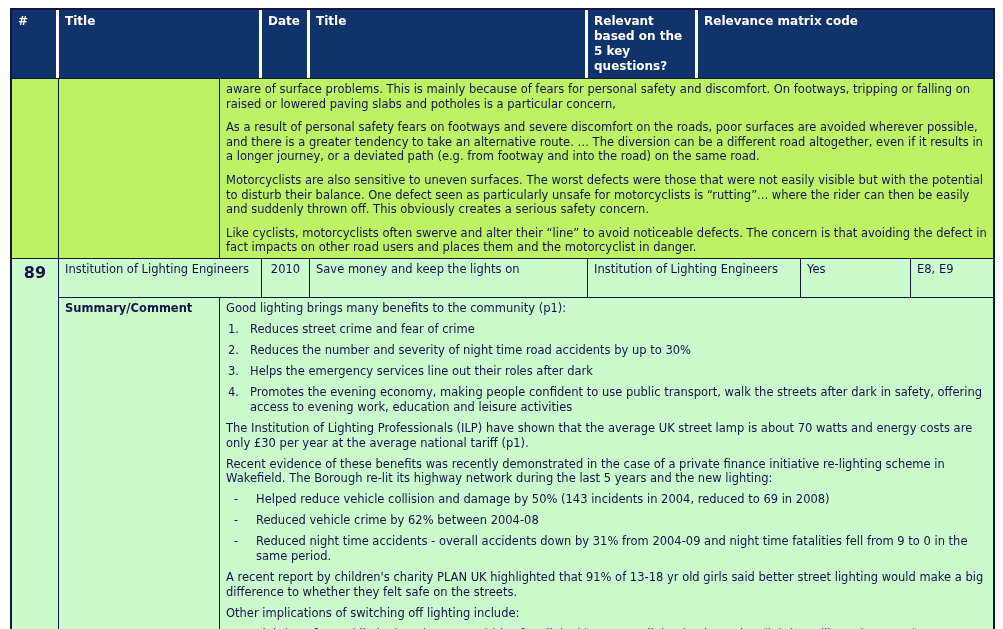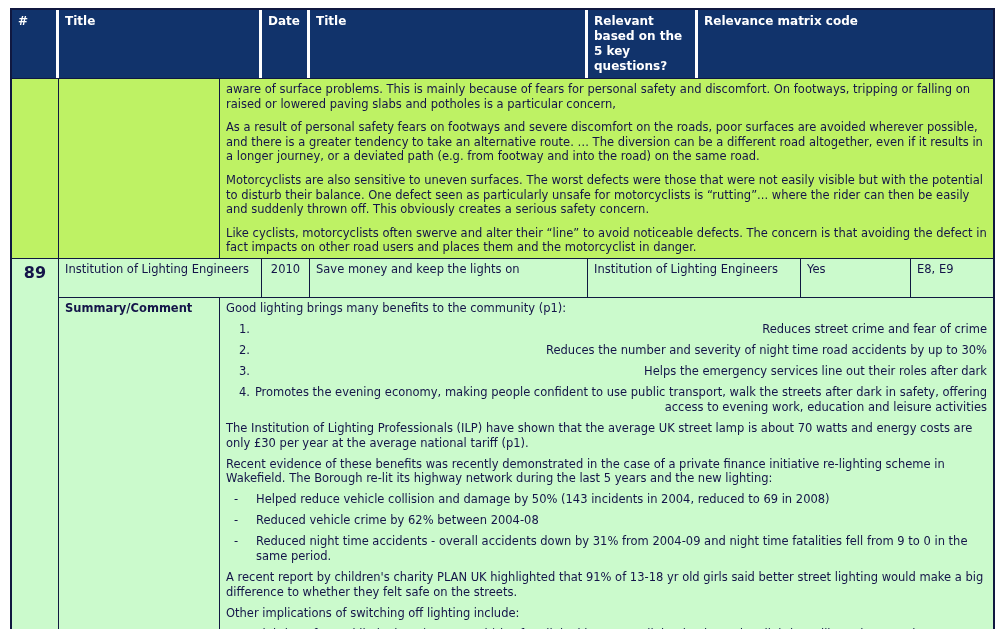--- a/index.html
+++ b/index.html
@@ -33,21 +33,21 @@
   .srow{flex:1;}
   .center{text-align:center;}
   .bold{font-weight:bold;}
   
   .bodytext{font-size:11.5px;line-height:1.27;}
   .bodytext p{margin:0 0 9px 0;}
   .bodytext p:last-child{margin-bottom:0;}
   .sumtext{font-size:11.5px;line-height:1.3;}
   .sumtext p{margin:0 0 6px 0;}
   .ol{counter-reset:li;margin:0 0 2px 0;}
-  .oli{display:flex;counter-increment:li;margin:0 0 6px 0;text-align:right;}
+  .oli{display:flex;counter-increment:li;margin:0 0 6px 0;}
   .oli::before{content:counter(li) ".";width:22px;flex:none;padding-left:2px;}
   .dli{display:flex;margin:0 0 6px 0;}
   .dli::before{content:"-";width:22px;flex:none;padding-left:8px;}
   .oli > span,.dli > span{flex:1;}
 </style>
 </head>
 <body>
 
 <div class="page">
   <div class="tbl">

